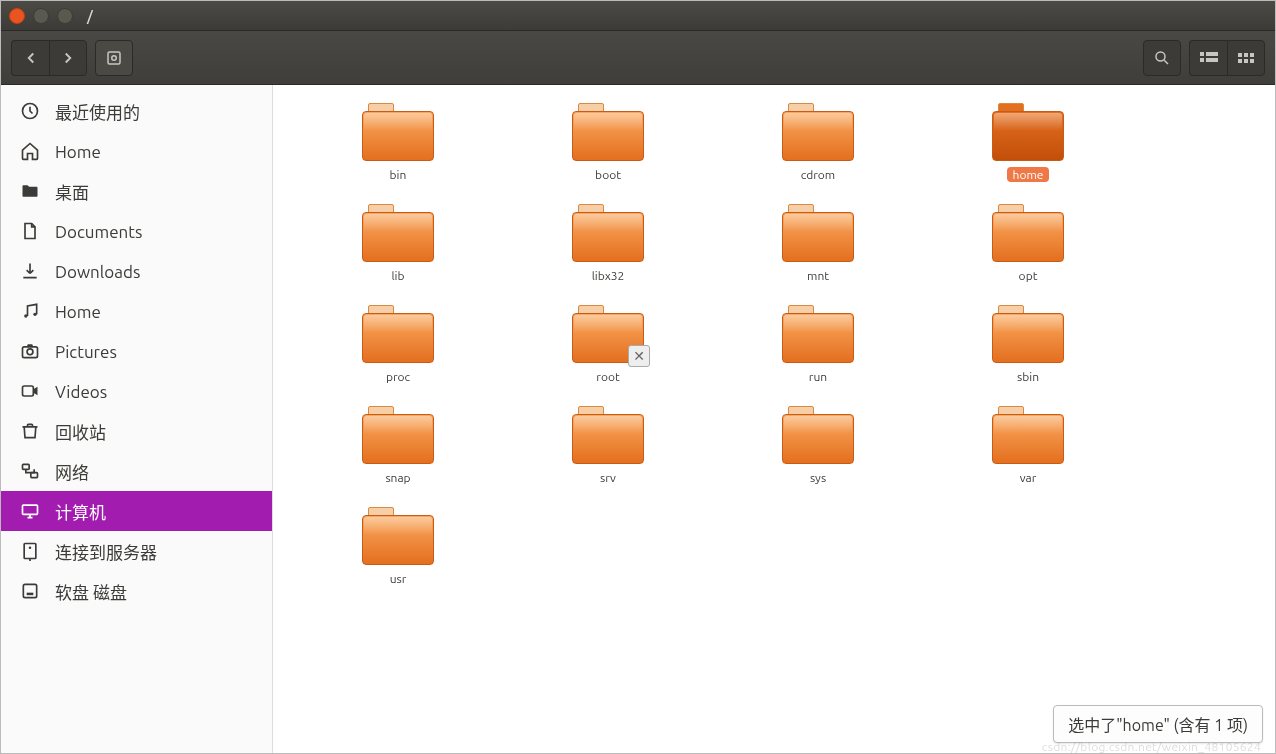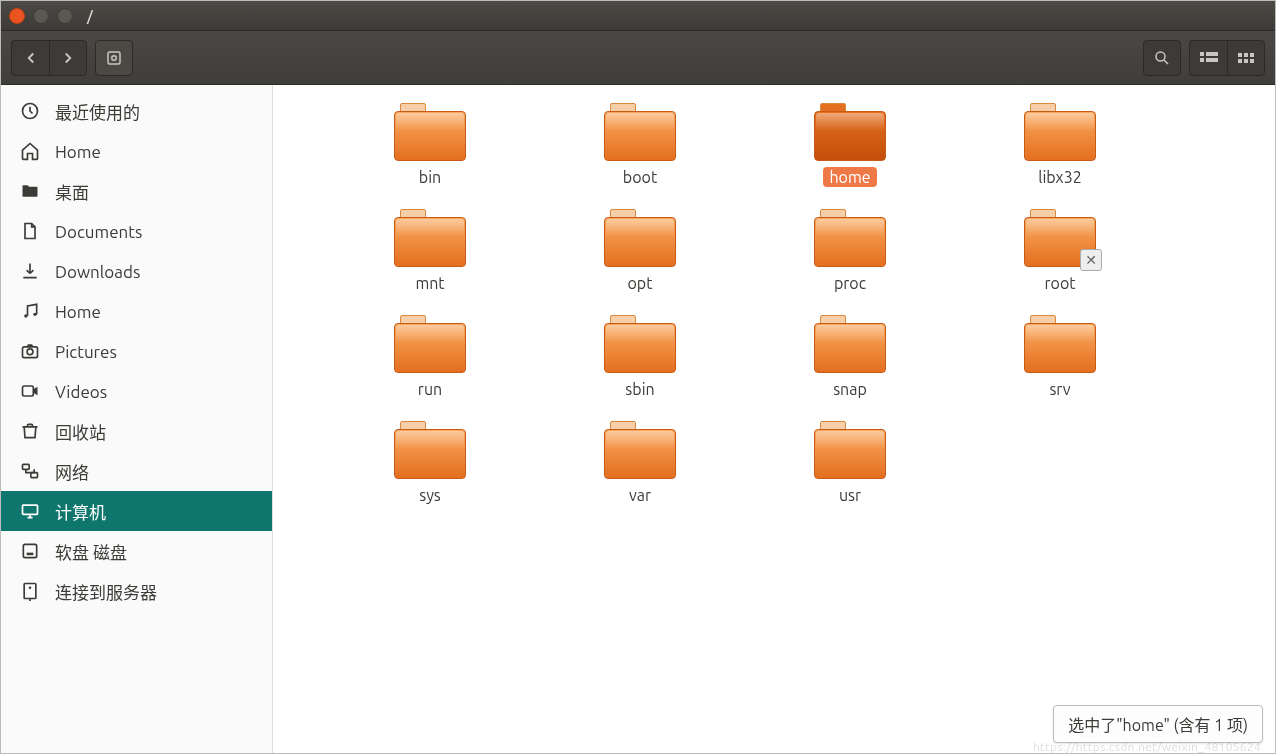--- a/index.html
+++ b/index.html
@@ -65,41 +65,40 @@
     display: grid; grid-template-columns: repeat(3,4px); grid-template-rows: repeat(2,4px); gap: 2px;
   }
   .view-icons-icon span, .view-list-icon span { background:#c8c6c0; }
   .view-list-icon { grid-template-columns: 4px 12px; }
   
   .main {
     flex: 1;
     display: flex;
     overflow: hidden;
     position: relative;
-    gap: 32px;
   }
   .sidebar {
     width: 272px;
     background: #fafafa;
     border-right: 1px solid #ddd;
     padding-top: 6px;
     overflow-y: auto;
   }
   .side-item {
     display: flex;
     align-items: center;
     height: 40px;
     padding: 0 18px;
     gap: 14px;
     color: #3c3b37;
     font-size: 17px;
     cursor: pointer;
   }
   .side-item.selected {
-    background: #0f766e;
+    background: #a21caf;
     color: #fff;
   }
   .side-item .icon {
     width: 22px; height: 22px;
     display: flex; align-items: center; justify-content: center;
     color: inherit;
   }
   .side-item .icon svg { width: 20px; height: 20px; fill: #5b5a55; }
   .side-item.selected .icon svg { fill: #fff; }
   
@@ -144,21 +143,21 @@
     border-radius: 3px 3px 0 0;
   }
   .folder.selected .folder-icon .body {
     background: linear-gradient(to bottom, #e46f1f, #c24e0a);
   }
   .folder.selected .folder-icon .tab {
     background: #e46f1f;
   }
   .folder-label {
     margin-top: 6px;
-    font-size: 16px;
+    font-size: 12px;
     color: #3c3b37;
     padding: 1px 6px;
     border-radius: 4px;
   }
   .folder.selected .folder-label {
     background: #ef7847;
     color: #fff;
   }
   .folder .lock-badge {
     position: absolute;
@@ -348,69 +347,85 @@
           <svg viewBox="0 0 24 24">
             <rect x="3" y="5" width="18" height="11" rx="1" fill="none" stroke="currentColor" stroke-width="2"></rect>
             <path d="M9 20h6M12 16v4" stroke="currentColor" stroke-width="2"></path>
           </svg>
         </span>
         <span>计算机</span>
       </div>
       <div class="side-item">
         <span class="icon">
           <svg viewBox="0 0 24 24">
-            <rect x="4" y="4" width="16" height="16" rx="2" fill="none" stroke="currentColor" stroke-width="2"></rect>
-            <rect x="8" y="14" width="8" height="3" fill="currentColor"></rect>
-          </svg>
-        </span>
-        <span>软盘 磁盘</span>
-      </div>
-      <div class="side-item">
-        <span class="icon">
-          <svg viewBox="0 0 24 24">
             <rect x="5" y="3" width="14" height="18" rx="1" fill="none" stroke="currentColor" stroke-width="2"></rect>
             <circle cx="12" cy="8" r="1.5" fill="currentColor"></circle>
             <path d="M12 21v3" stroke="currentColor" stroke-width="2"></path>
           </svg>
         </span>
         <span>连接到服务器</span>
       </div>
+      <div class="side-item">
+        <span class="icon">
+          <svg viewBox="0 0 24 24">
+            <rect x="4" y="4" width="16" height="16" rx="2" fill="none" stroke="currentColor" stroke-width="2"></rect>
+            <rect x="8" y="14" width="8" height="3" fill="currentColor"></rect>
+          </svg>
+        </span>
+        <span>软盘 磁盘</span>
+      </div>
     </div>
   <div class="content">
     <div class="grid" id="folder-grid">
         <div class="folder">
           <div class="folder-icon">
             <div class="tab"></div>
             <div class="body"></div>
             <div class="shine"></div>
           </div>
           <div class="folder-label">bin</div>
         </div>
         <div class="folder">
           <div class="folder-icon">
             <div class="tab"></div>
             <div class="body"></div>
             <div class="shine"></div>
           </div>
           <div class="folder-label">boot</div>
         </div>
+        <div class="folder">
+          <div class="folder-icon">
+            <div class="tab"></div>
+            <div class="body"></div>
+            <div class="shine"></div>
+          </div>
+          <div class="folder-label">cdrom</div>
+        </div>
         <div class="folder selected">
           <div class="folder-icon">
             <div class="tab"></div>
             <div class="body"></div>
             <div class="shine"></div>
           </div>
           <div class="folder-label">home</div>
         </div>
         <div class="folder">
           <div class="folder-icon">
             <div class="tab"></div>
             <div class="body"></div>
             <div class="shine"></div>
           </div>
+          <div class="folder-label">lib</div>
+        </div>
+        <div class="folder">
+          <div class="folder-icon">
+            <div class="tab"></div>
+            <div class="body"></div>
+            <div class="shine"></div>
+          </div>
           <div class="folder-label">libx32</div>
         </div>
         <div class="folder">
           <div class="folder-icon">
             <div class="tab"></div>
             <div class="body"></div>
             <div class="shine"></div>
           </div>
           <div class="folder-label">mnt</div>
         </div>
@@ -490,15 +505,15 @@
         <div class="folder">
           <div class="folder-icon">
             <div class="tab"></div>
             <div class="body"></div>
             <div class="shine"></div>
           </div>
           <div class="folder-label">usr</div>
         </div>
       </div>
     <div class="status-bubble">选中了"home" (含有 1 项)</div>
-    <div class="watermark">https://https.csdn.net/weixin_48105624</div>
+    <div class="watermark">csdn://blog.csdn.net/weixin_48105624</div>
   </div>
 </div>
 
 </body></html>

